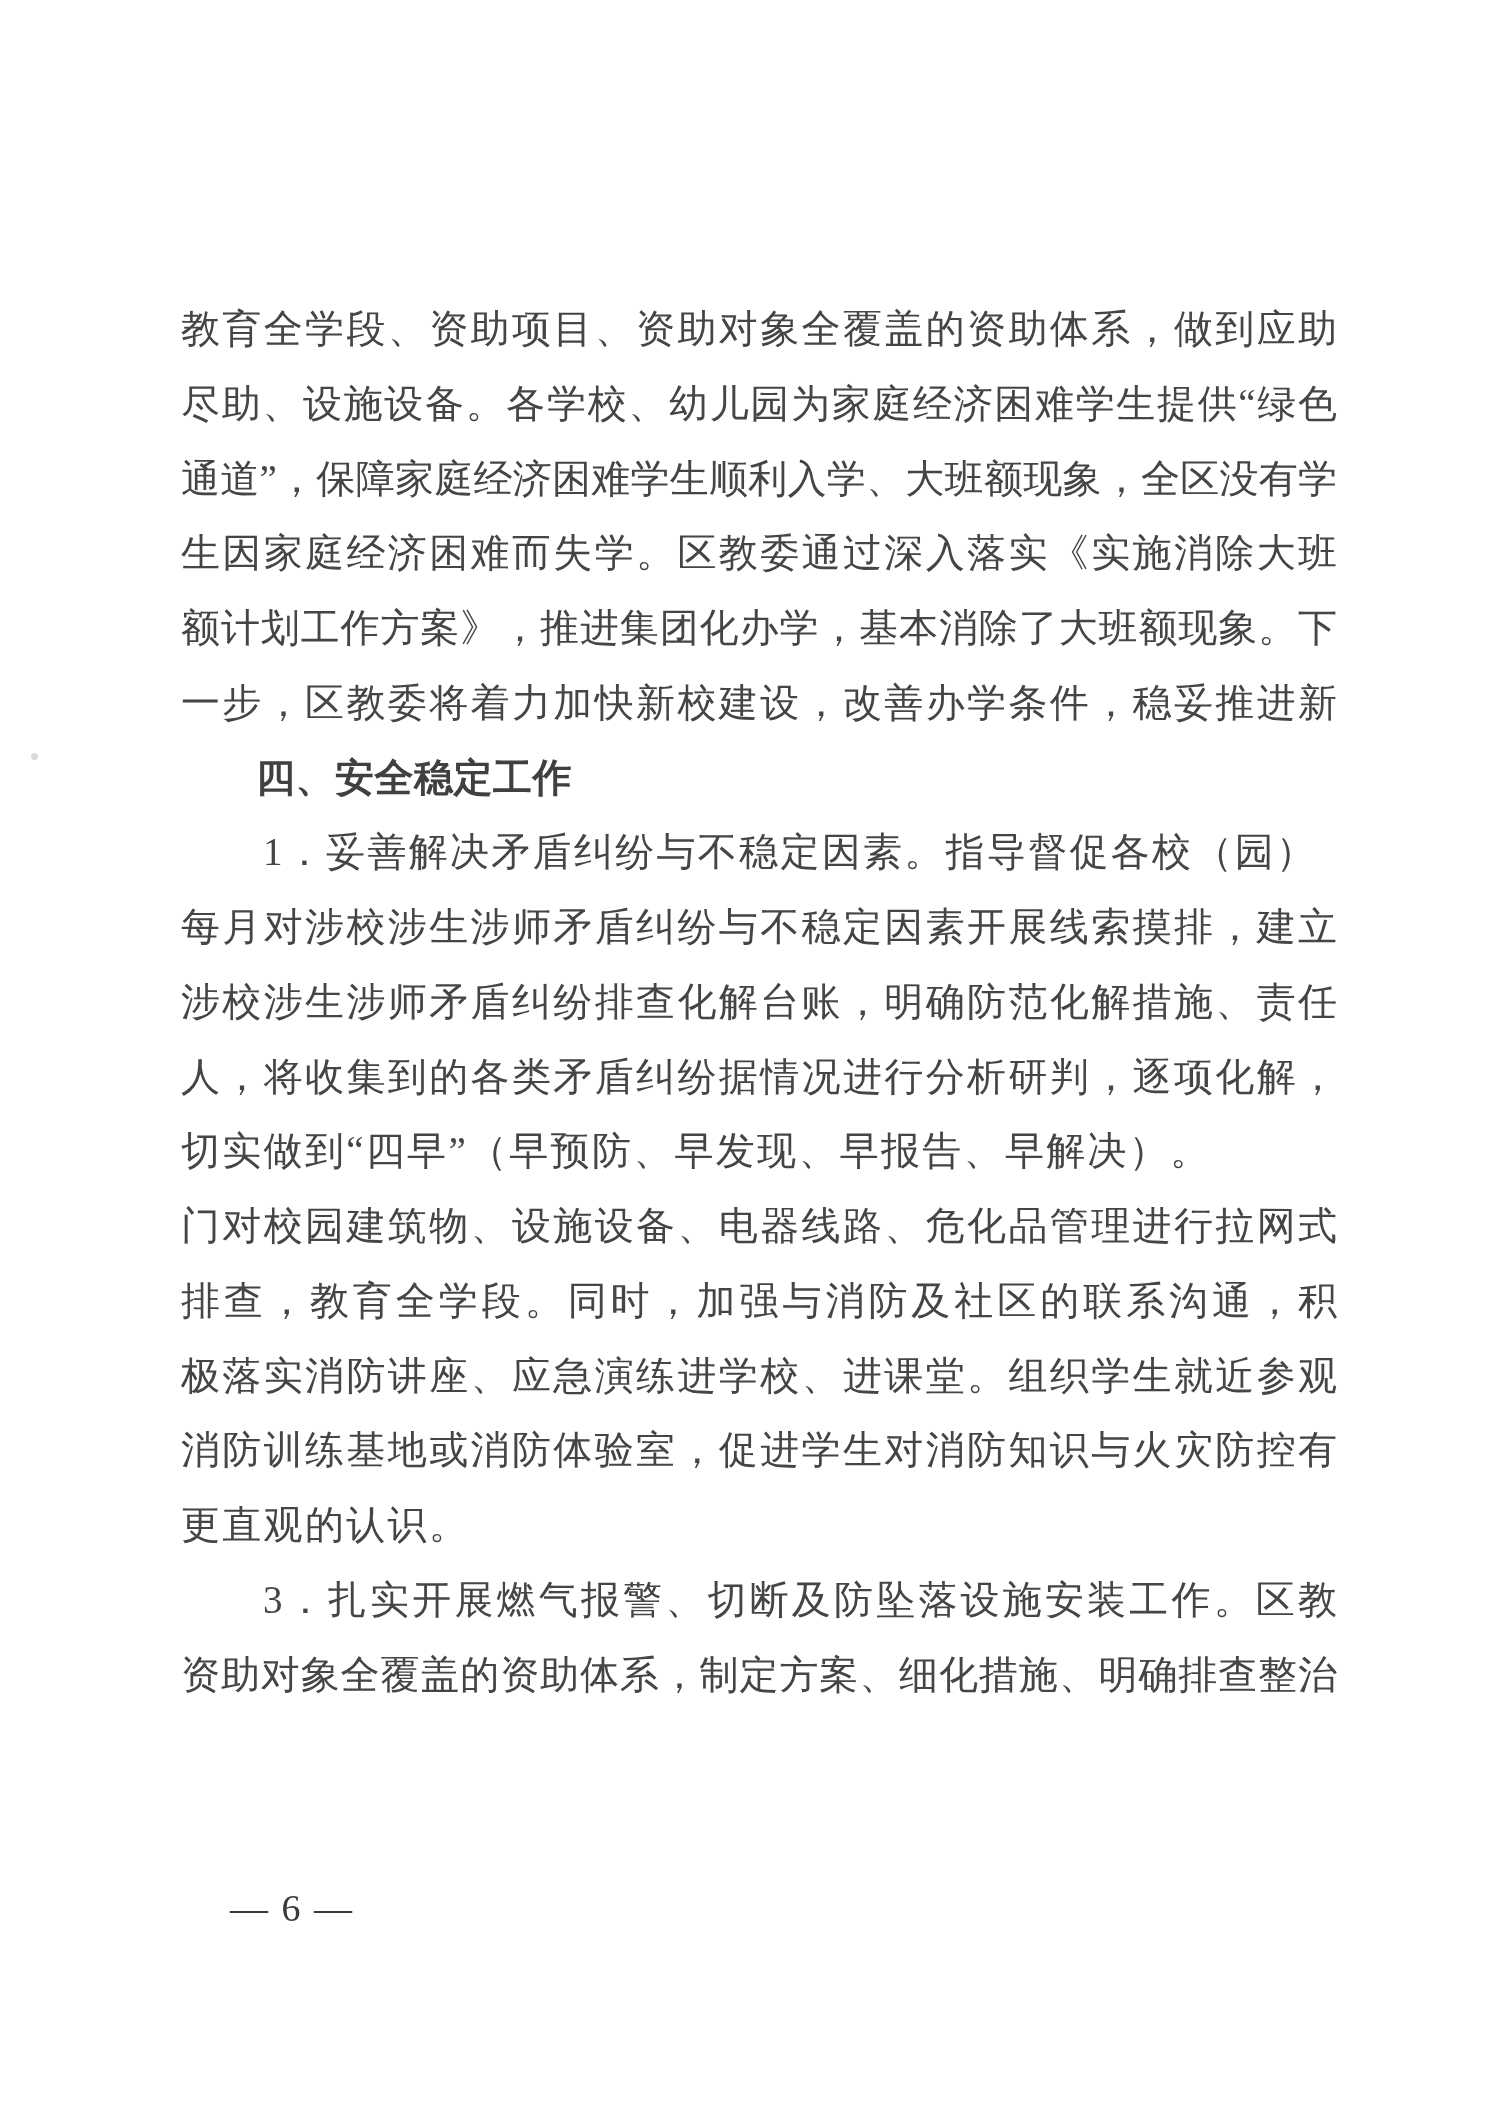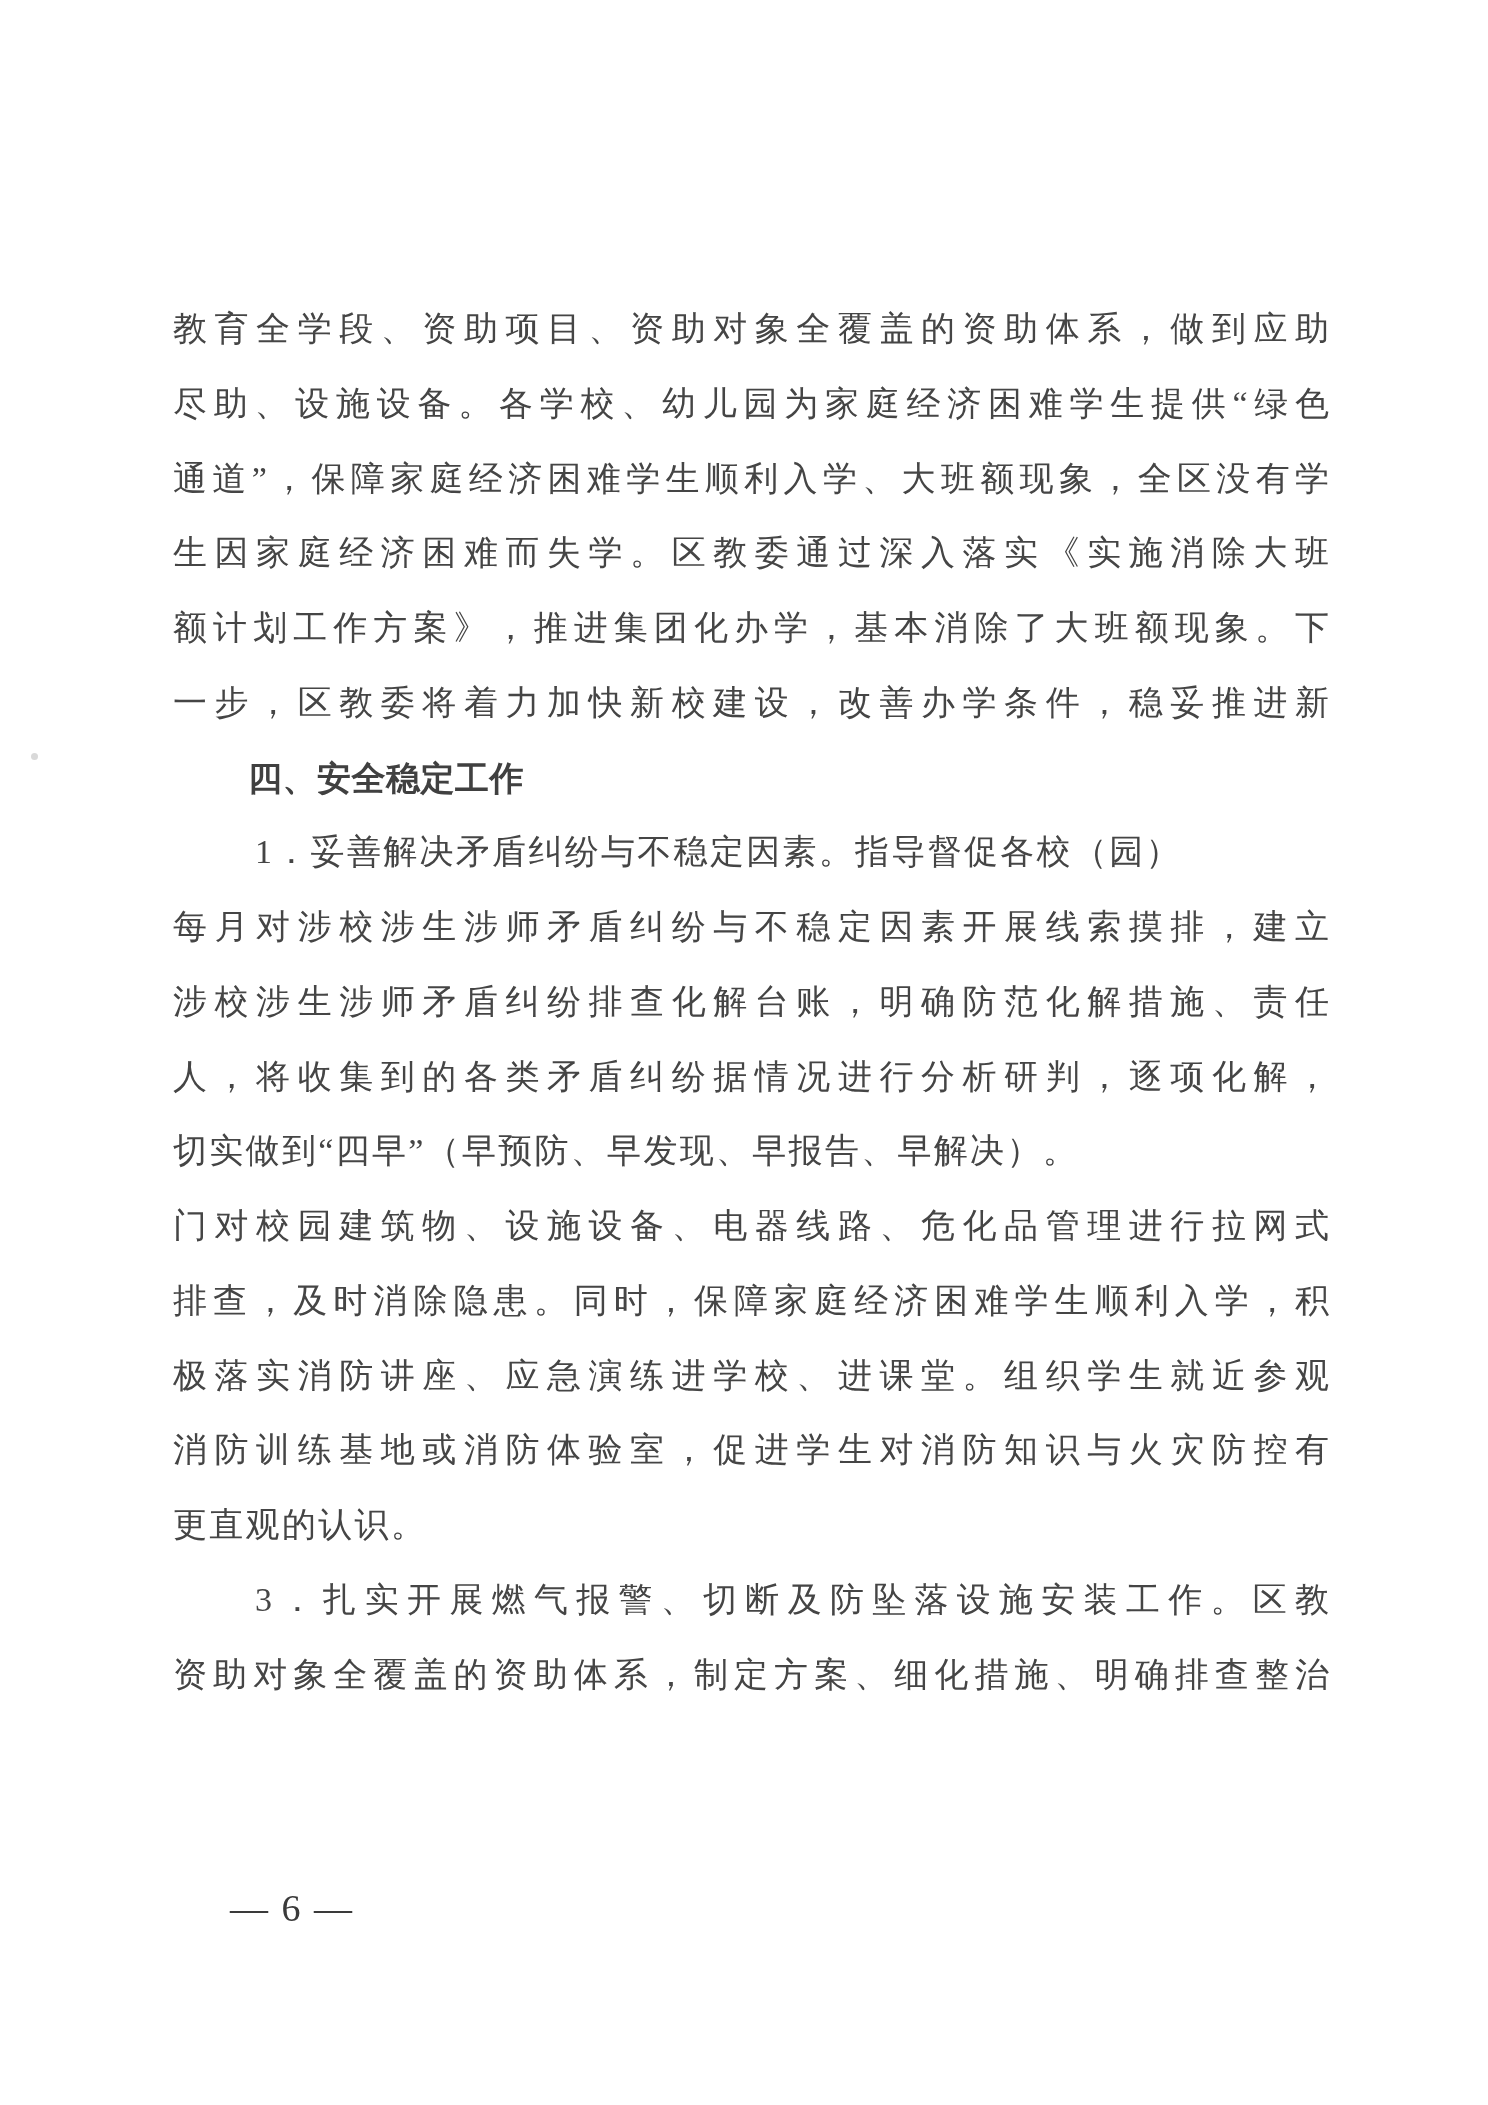--- a/index.html
+++ b/index.html
@@ -10,25 +10,25 @@
   .page {
     position: relative;
     width: 1488px;
     height: 2105px;
     background: #ffffff;
     overflow: hidden;
     font-family: "Liberation Serif", serif;
   }
   .text-block {
     position: absolute;
-    left: 173px;
+    left: 181px;
     top: 292px;
     width: 1156px;
     color: #454545;
-    font-size: 34px;
+    font-size: 39px;
   }
   .line {
     height: 74.75px;
     line-height: 74.75px;
     white-space: nowrap;
   }
   
   .full {
     white-space: normal;
     text-align: justify;
@@ -88,21 +88,21 @@
 
     <div class="line heading">四、安全稳定工作</div>
 
     <div class="line short indent">1．妥善解决矛盾纠纷与不稳定因素。指导督促各校（园）</div>
     <div class="line full">每月对涉校涉生涉师矛盾纠纷与不稳定因素开展线索摸排，建立</div>
     <div class="line full">涉校涉生涉师矛盾纠纷排查化解台账，明确防范化解措施、责任</div>
     <div class="line full">人，将收集到的各类矛盾纠纷据情况进行分析研判，逐项化解，</div>
     <div class="line short">切实做到“四早”（早预防、早发现、早报告、早解决）。</div>
 
     <div class="line full">门对校园建筑物、设施设备、电器线路、危化品管理进行拉网式</div>
-    <div class="line full">排查，及时消除隐患。同时，保障家庭经济困难学生顺利入学，积</div>
+    <div class="line full">排查，教育全学段。同时，加强与消防及社区的联系沟通，积</div>
     <div class="line full">极落实消防讲座、应急演练进学校、进课堂。组织学生就近参观</div>
     <div class="line full">消防训练基地或消防体验室，促进学生对消防知识与火灾防控有</div>
     <div class="line short">更直观的认识。</div>
 
     <div class="line full indent">3．扎实开展燃气报警、切断及防坠落设施安装工作。区教</div>
     <div class="line full">资助对象全覆盖的资助体系，制定方案、细化措施、明确排查整治</div>
   </div>
 
   <div class="page-number">— 6 —</div>
 

